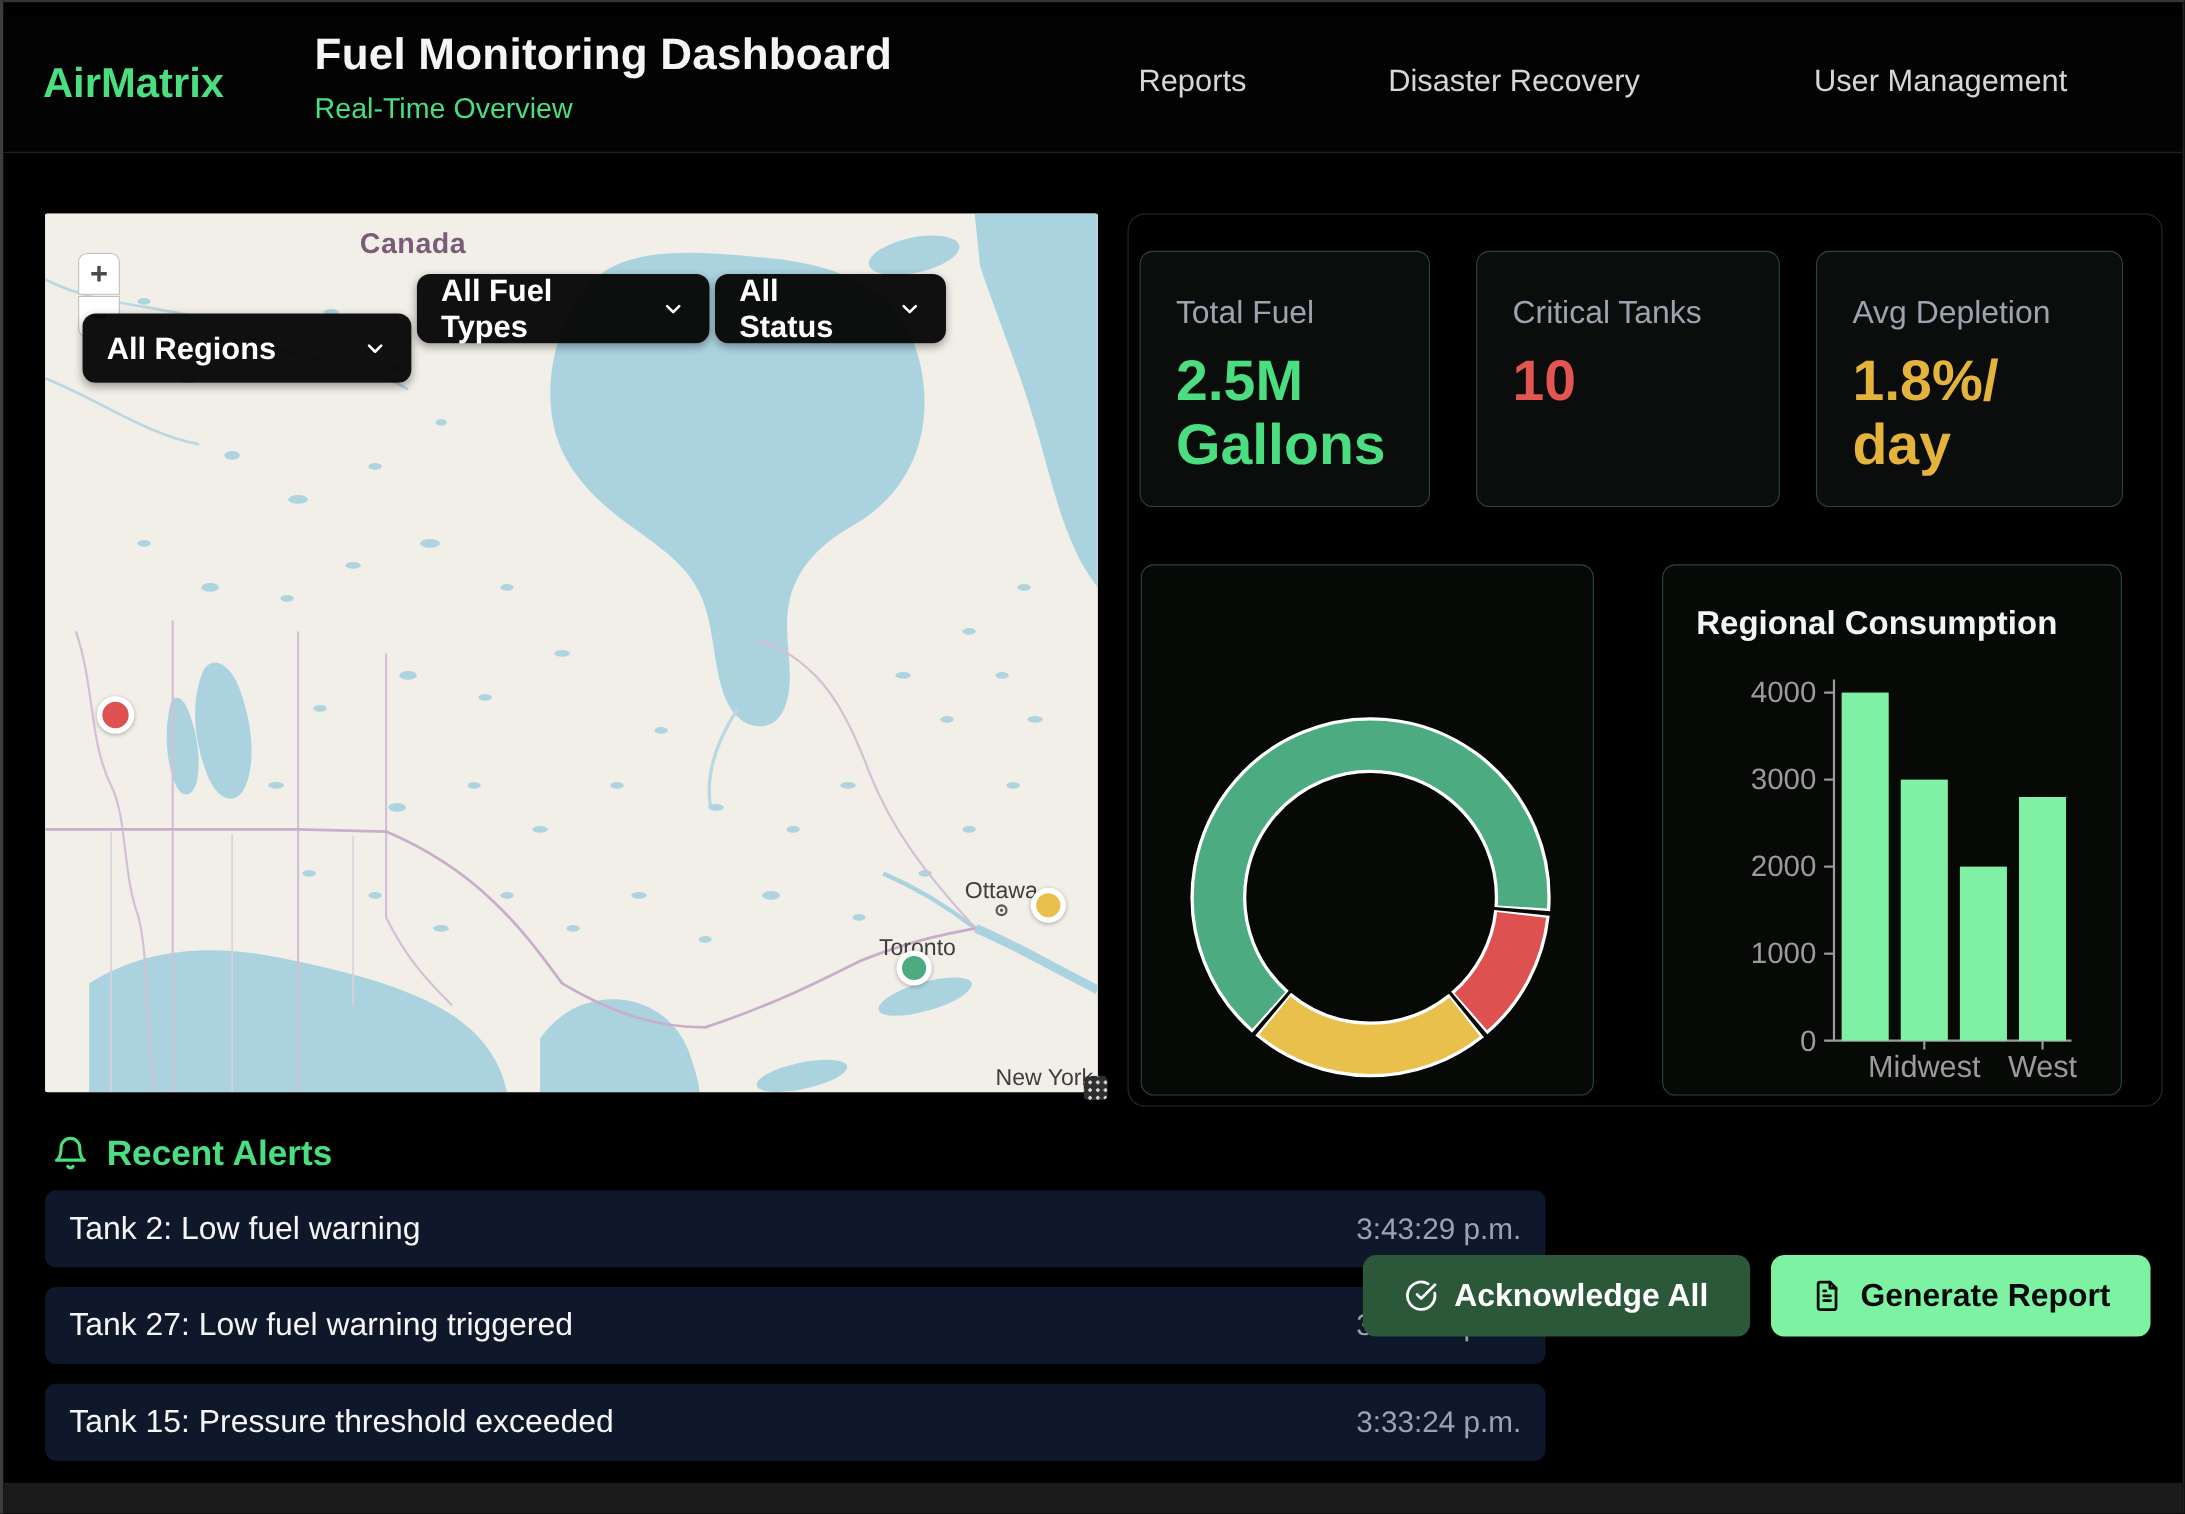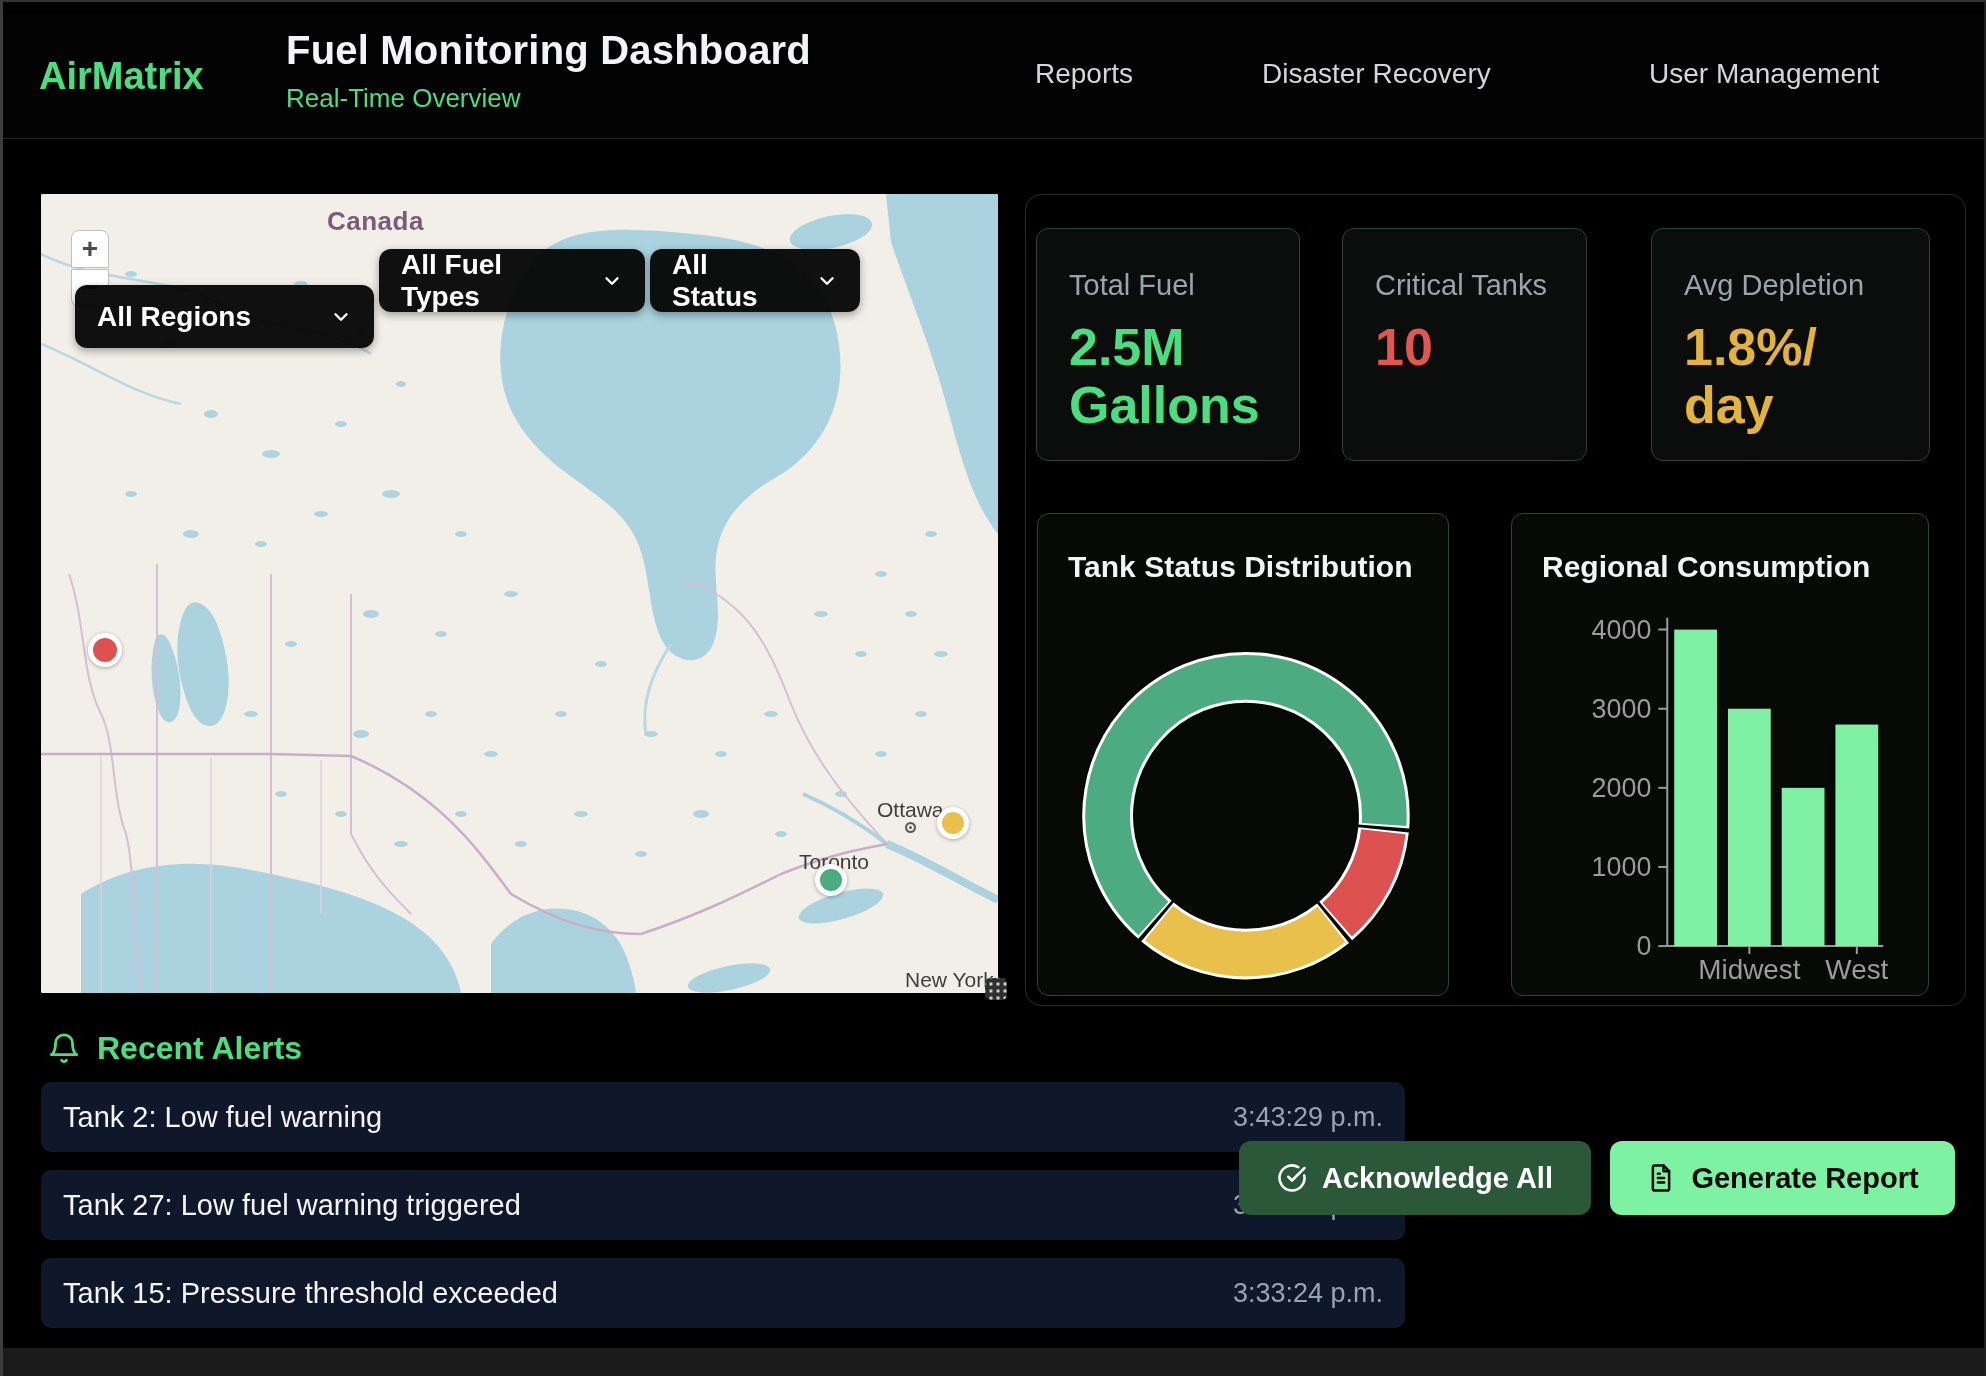--- a/index.html
+++ b/index.html
@@ -47,21 +47,21 @@
   .resize-handle { position:absolute; left:982px; top:976px; width:22px; height:22px; background:#2f2f2f;
                    border-radius:5px; z-index:12; cursor:nwse-resize;
                    background-image:radial-gradient(#d4d4d4 1.4px, transparent 1.6px);
                    background-size:7px 7px; background-position:2.5px 2.5px; }
 
   
   .right-panel { position:absolute; left:1022px; top:192px; width:941px; height:812px;
                  border:1px solid #2b2b2b; border-radius:16px; background:#000; }
   .stat-card { position:absolute; top:33px; height:233px; background:#0a0d0b;
                border:1px solid #29473a; border-radius:12px; padding:40px 32px; }
-  .sc-1 { left:10px;  width:264px; } .sc-2 { left:316px; width:245px; } .sc-3 { left:625px; width:279px; }
+  .sc-1 { left:10px;  width:264px; } .sc-2 { left:316px; width:276px; } .sc-3 { left:625px; width:279px; }
   .stat-label { font-size:29px; color:#9ca3af; }
   .stat-value { margin-top:16px; font-size:52px; font-weight:bold; line-height:1.12; }
   .chart-card { position:absolute; top:318px; height:483px; background:#070907;
                 border:1px solid #29473a; border-radius:12px; overflow:hidden; }
   .donut-card { left:11px;  width:412px; }
   .bar-card   { left:485px; width:418px; }
   .chart-title { position:absolute; left:30px; top:36px; font-size:30px; font-weight:bold; color:#f3f4f6; }
   .chart-svg { position:absolute; inset:0; width:100%; height:100%; }
 
   
@@ -248,21 +248,20 @@
   </div>
   <div class="stat-card sc-3">
     <div class="stat-label">Avg Depletion</div>
     <div class="stat-value" style="color: rgb(227, 179, 60);">
       <div>1.8%/</div>
       <div>day</div>
     </div>
   </div>
 
   <div class="chart-card donut-card">
-    <div class="chart-title">Tank Status Distribution</div>
     <svg id="donut-arcs" class="chart-svg" viewBox="0 0 412 483">
         <path d="M 117.44216504350345 407.5856723365057 A 139 139 0 1 1 347.57908931394127 313.80907049281655" fill="none" stroke="#ffffff" stroke-width="51"></path>
         <path d="M 347.2736329037217 317.19163287316894 A 139 139 0 0 1 299.12561071386295 408.82237142236625" fill="none" stroke="#ffffff" stroke-width="51"></path>
         <path d="M 296.51323626696035 410.9927473401949 A 139 139 0 0 1 120.02475177159128 409.7914097794998" fill="none" stroke="#ffffff" stroke-width="51"></path>
         <path d="M 115.9908457161187 406.2971307413578 A 139 139 0 1 1 347.71649937143997 311.8731506317258" fill="none" stroke="#4cab80" stroke-width="45"></path>
         <path d="M 347.0620084068852 319.1208509284457 A 139 139 0 0 1 300.5943366643867 407.5537062519115" fill="none" stroke="#dd5250" stroke-width="45"></path>
         <path d="M 294.99689161387255 412.20409622698156 A 139 139 0 0 1 121.5244656440726 411.02328864251893" fill="none" stroke="#eac04d" stroke-width="45"></path>
       </svg>
   </div>
 

